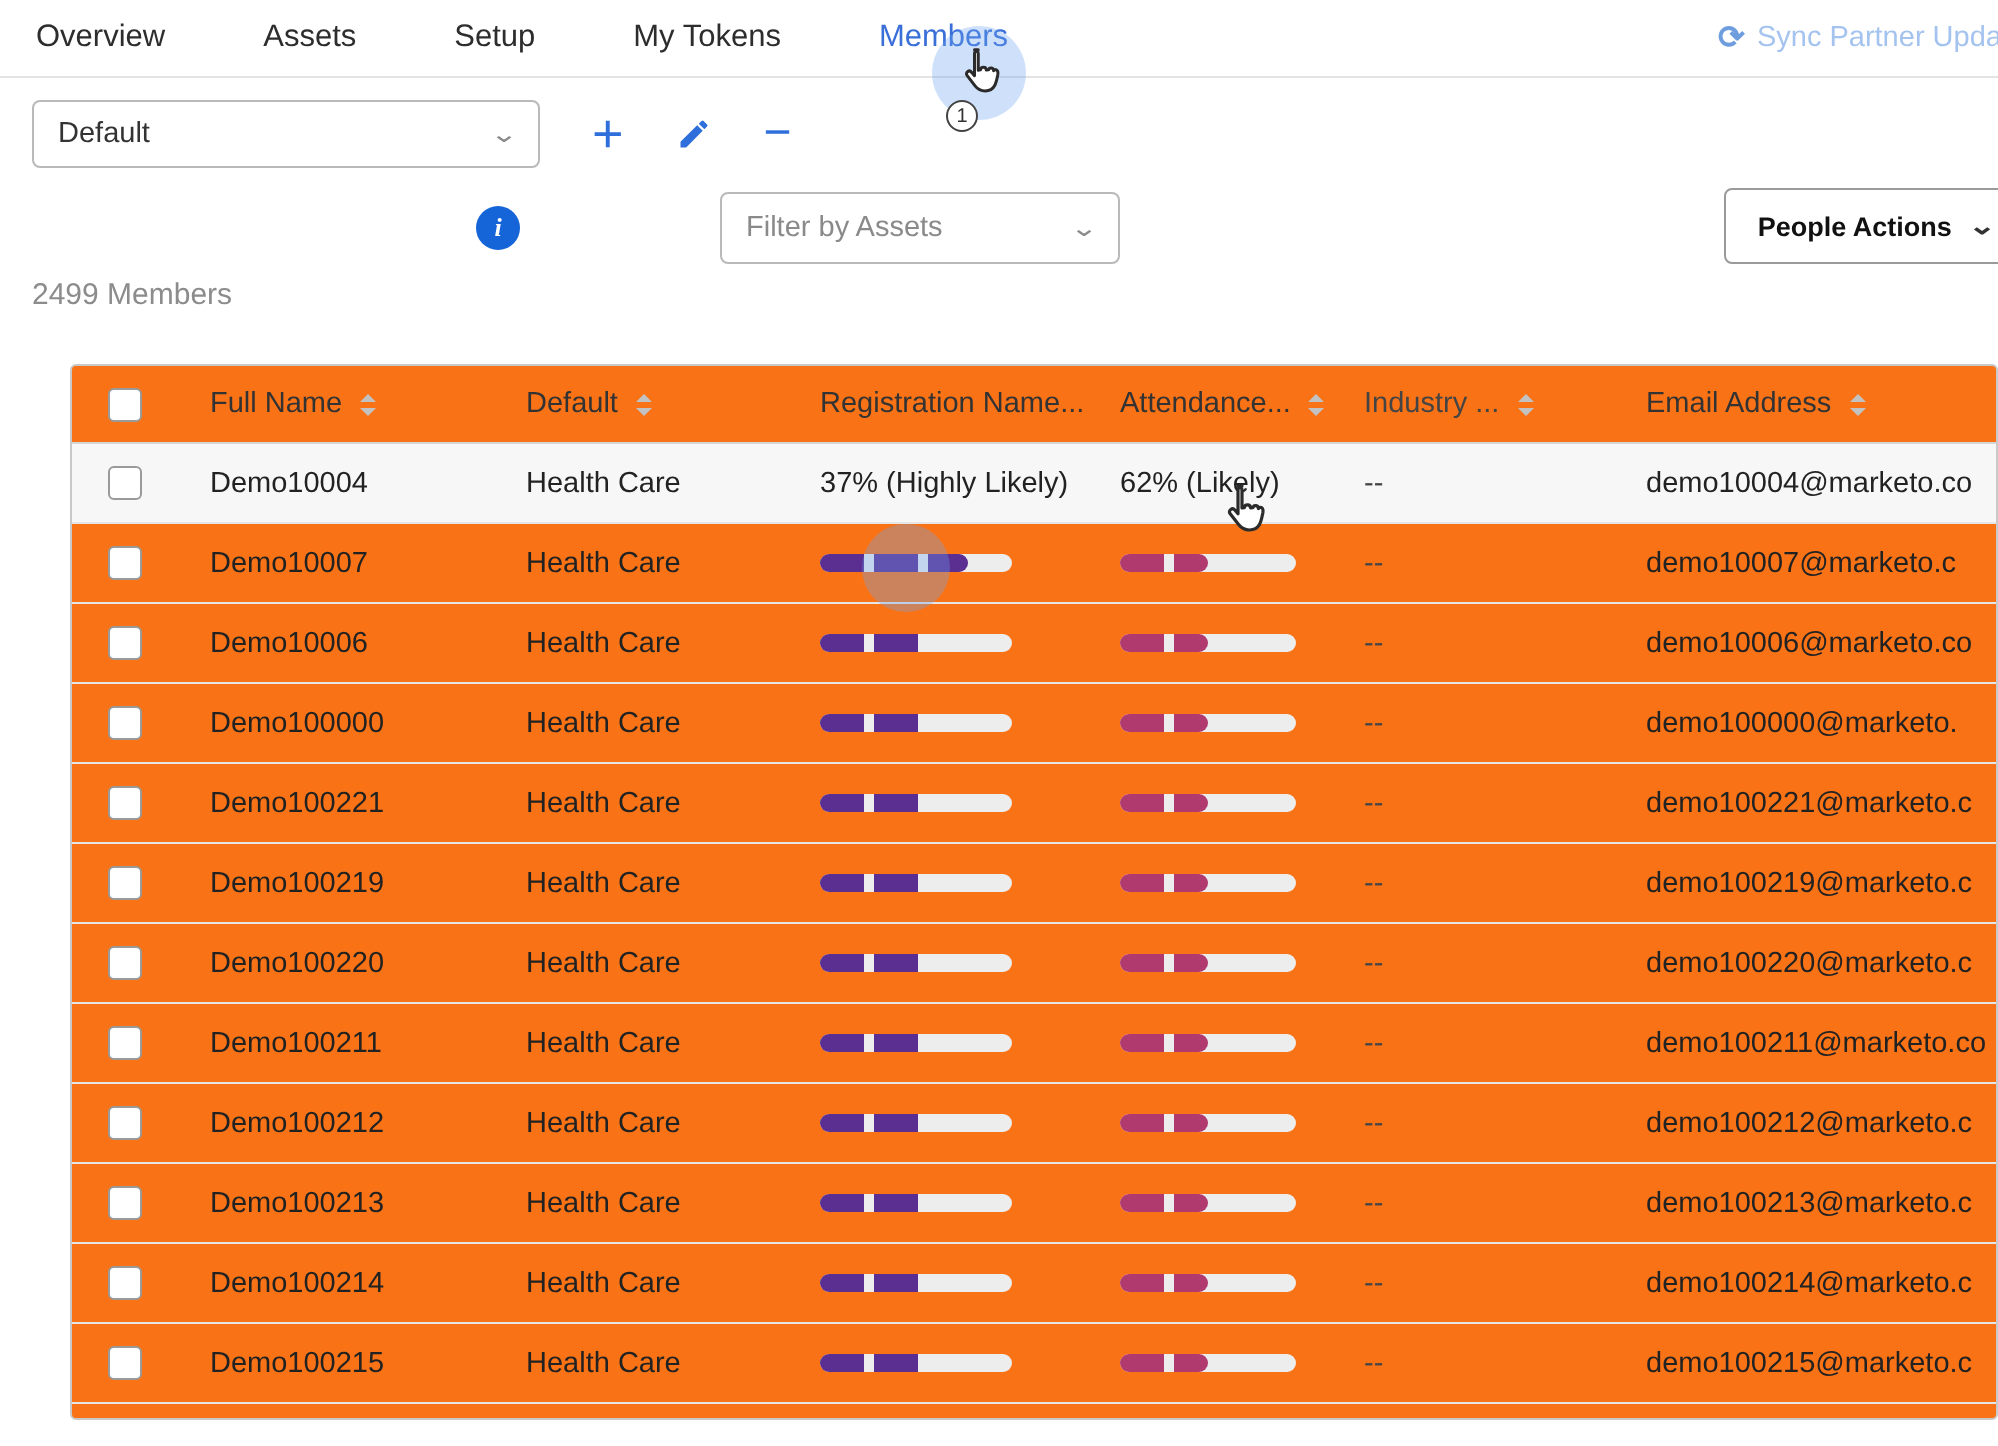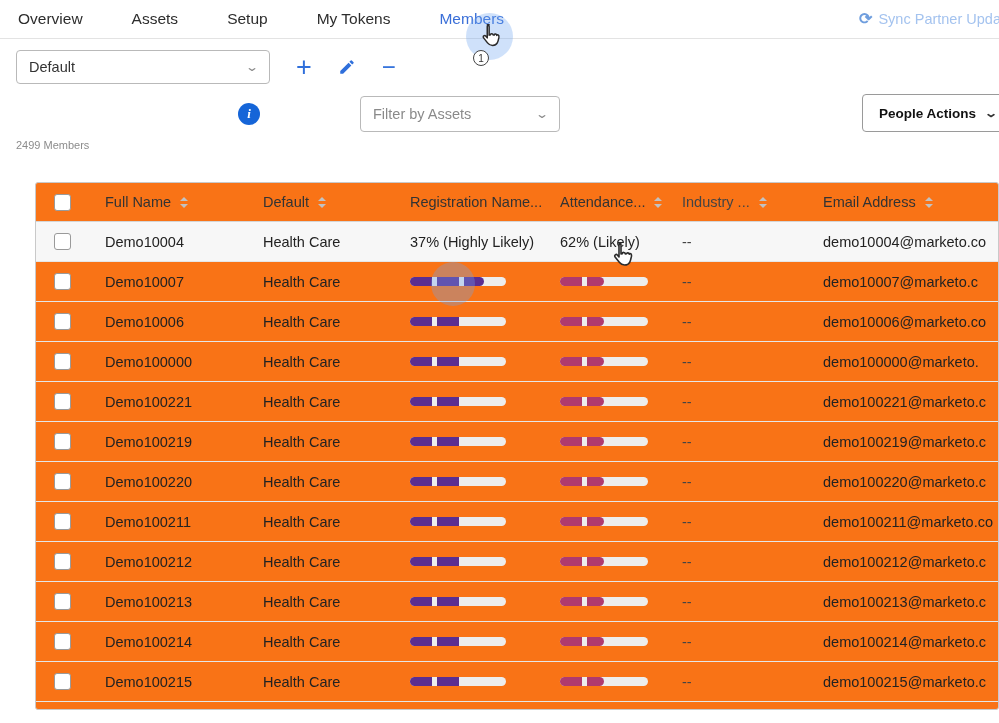--- a/index.html
+++ b/index.html
@@ -35,21 +35,21 @@
   .search-icon { position: absolute; right: 10px; top: 8px; }
   .info-icon { position: absolute; left: 222px; top: 7px; width: 22px; height: 22px; border-radius: 50%;
     background: #1565d8; color: #fff; font-size: 13px; font-weight: bold; display: flex;
     align-items: center; justify-content: center; font-family: "Liberation Serif", serif;
     font-style: italic; cursor: pointer; }
   .filter-select { position: absolute; left: 344px; top: 0; width: 200px; color: #8a8a8a; height: 36px; }
   .people-actions { position: absolute; right: -14px; top: -2px; height: 38px; border: 1px solid #9a9a9a;
     border-radius: 4px; background: #fff; display: flex; align-items: center; gap: 10px;
     padding: 0 16px; font-size: 13.5px; font-weight: bold; color: #111; cursor: pointer; }
   .people-actions .chev { color: #333; font-weight: bold; }
-  .member-count { position: absolute; top: 139px; left: 16px; font-size: 11px; color: #8c8c8c; }
+  .member-count { position: absolute; top: 139px; left: 16px; font-size: 15px; color: #8c8c8c; }
 
   
   .table-wrap { position: absolute; left: 35px; top: 182px; width: 964px; height: 528px;
     border: 1px solid #c9c9c9; border-radius: 3px; overflow: hidden; background: #f97316; }
   .tbl { min-width: 1015px; }
   .trow { display: grid; grid-template-columns: 53px 167px 135px 153px 131px 140px 1fr;
     align-items: center; height: 40px; border-bottom: 1px solid #e6e6e6; }
   .thead { height: 39px; border-bottom: 1px solid #d5d5d5; font-size: 14.5px; color: #333; }
   .thead .hcell { display: flex; align-items: center; white-space: nowrap; overflow: hidden; }
   .trow.first { background: #f7f7f7; }

